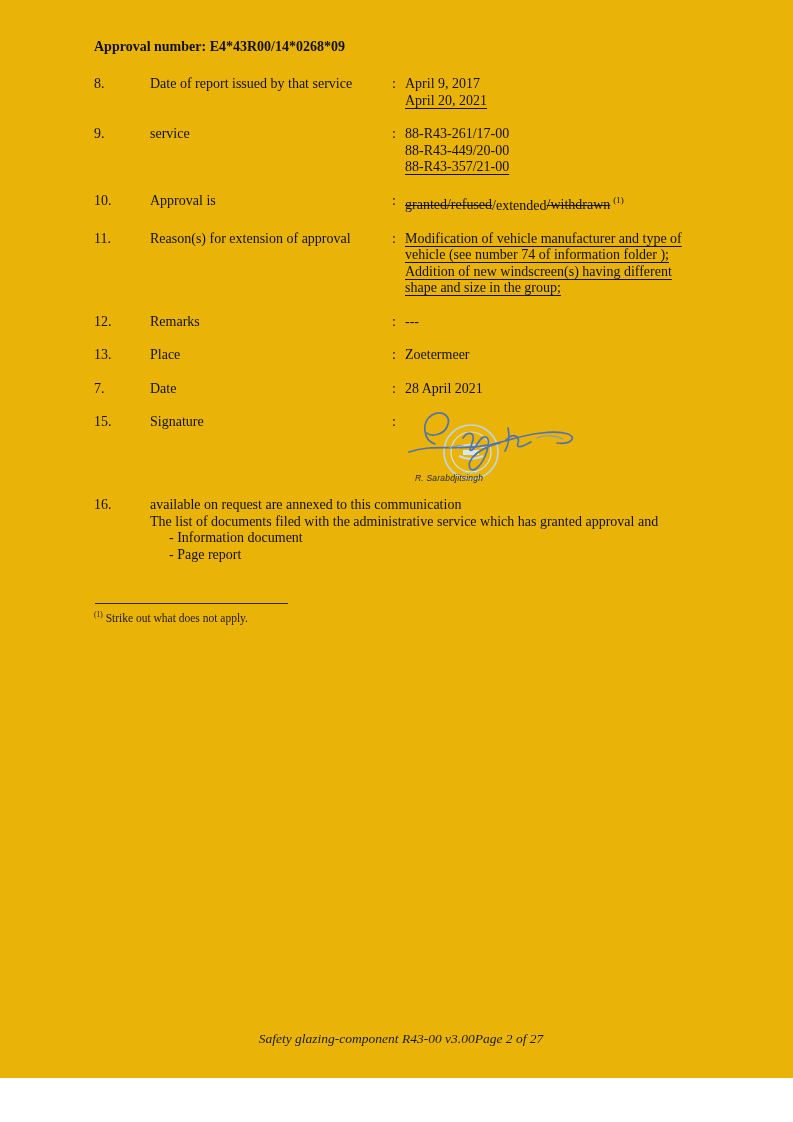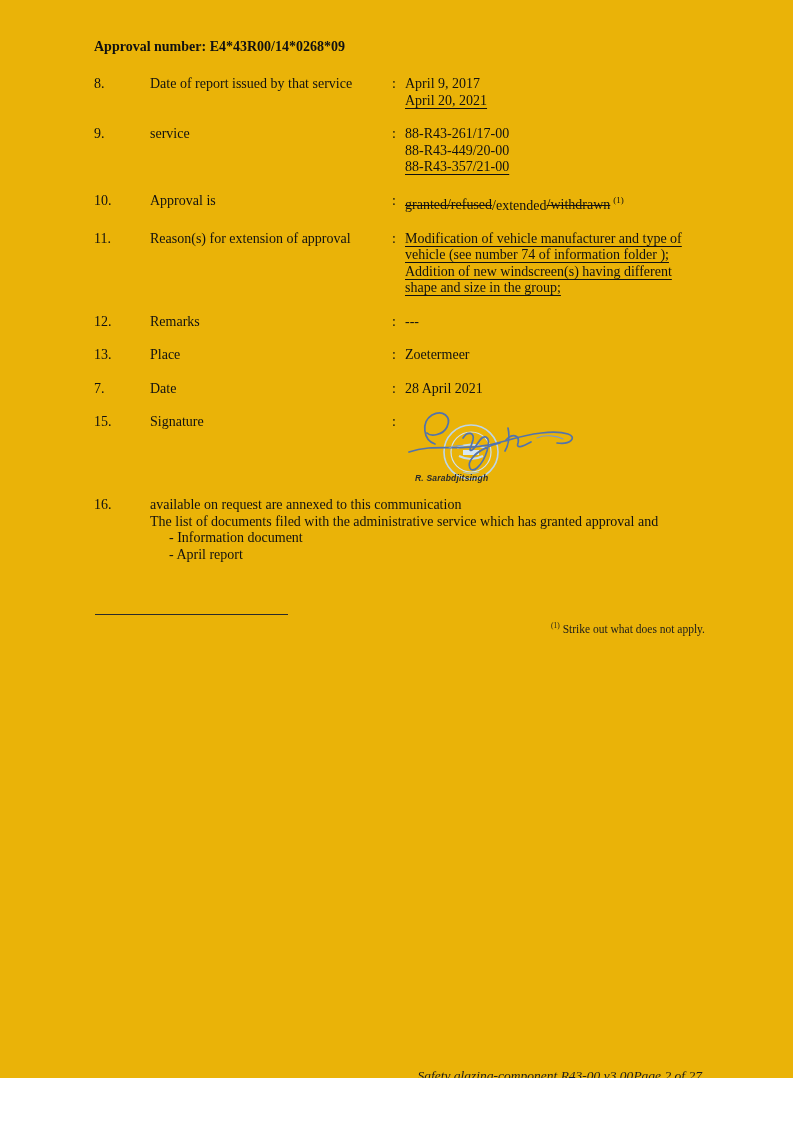--- a/index.html
+++ b/index.html
@@ -36,55 +36,55 @@
     text-decoration-thickness: 1px;
   }
   .strike { text-decoration: line-through; text-decoration-thickness: 1px; margin-top: 20px; }
   sup.fn {
     font-size: 9px;
     position: relative;
     top: -1px;
     margin-left: 3px;
   }
   
-  .row16 { margin-bottom: 51px; }
+  .row16 { margin-bottom: 40px; }
   .row16 .wide { grid-column: 2 / 5; }
   .row16 .wide .line { display: block; white-space: nowrap; }
   .row16 .doc-list { padding-left: 19px; }
   
   .row15 { }
   .sig-block { position: relative; margin-top: -6px; height: 72px; }
   .sig-svg { display: block; }
   .signer-name {
     font-family: "Liberation Sans", sans-serif;
     font-size: 8.5px;
-    font-weight: bold;
+    font-weight: normal;
     font-style: italic;
     color: #2a2a2a;
     margin-top: -12px;
     margin-left: 10px;
     letter-spacing: 0.2px;
   }
   
   .footnote-rule {
     width: 193px;
     border: 0;
     border-top: 1.6px solid #2b2b2b;
     margin: 0 0 6px 1px;
   }
-  .footnote-text { font-size: 11.5px; color: #1c1c1c; text-align: right; }
+  .footnote-text { font-size: 11.5px; color: #1c1c1c; }
   .footnote-text sup { font-size: 7.5px; }
   
   .page-footer {
     position: absolute;
     left: 100px;
     right: 91px;
-    top: 1068px;
+    top: 1031px;
     display: flex;
-    justify-content: flex-end;
+    justify-content: center;
     font-style: italic;
     font-size: 13.5px;
     color: #1c1c1c;
   }
 </style>
 </head>
 <body>
 
 <div class="page">
   <div class="content">
@@ -188,21 +188,21 @@
       </div>
     </div>
 
     <div class="row row16">
       <div class="num">16.</div>
       <div class="wide">
         <span class="line">available on request are annexed to this communication</span>
         <span class="line">The list of documents filed with the administrative service which has granted approval and</span>
         <div class="doc-list">
           <span class="line">- Information document</span>
-          <span class="line">- April report</span>
+          <span class="line">- Page report</span>
         </div>
       </div>
     </div>
 
     <div>
       <hr class="footnote-rule">
       <div class="footnote-text">
         <sup>(1)</sup>
         <span>Strike out what does not apply.</span>
       </div>

